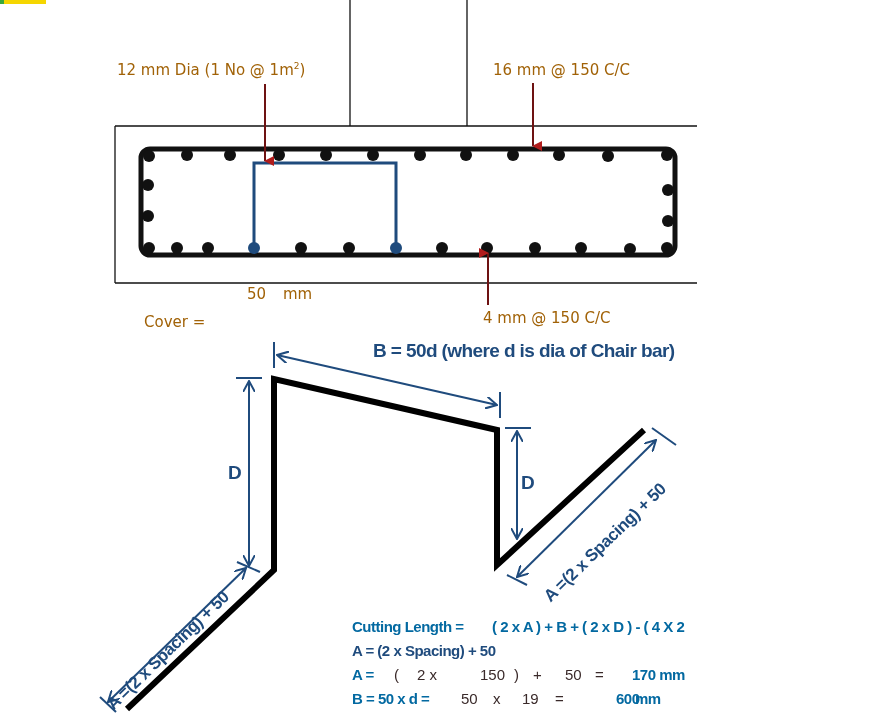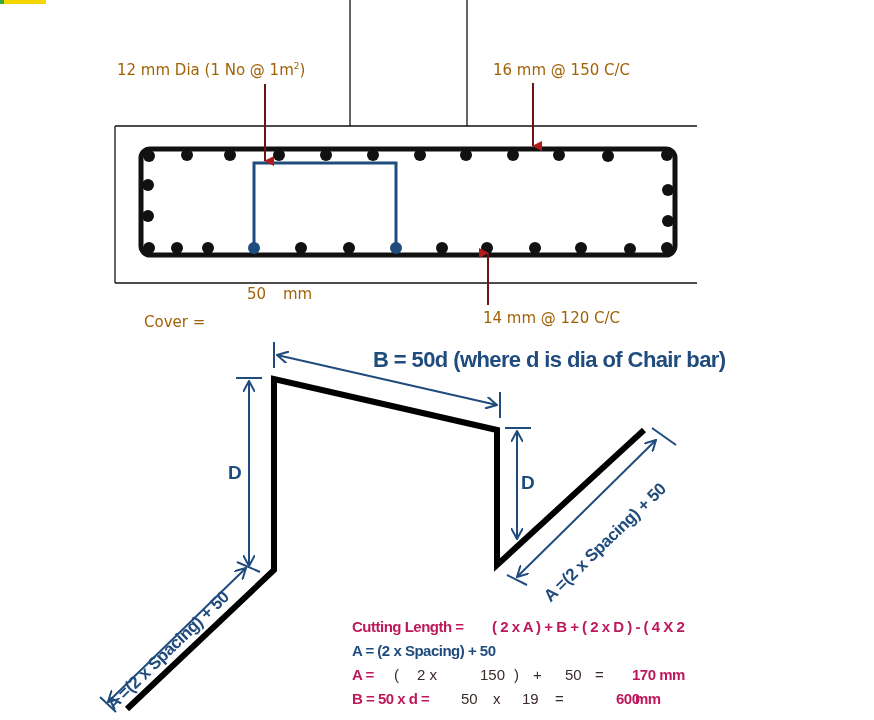--- a/index.html
+++ b/index.html
@@ -1,21 +1,21 @@
 <!DOCTYPE html>
 <html><head>
 <meta charset="utf-8">
 <style>
   html, body { margin: 0; padding: 0; background: #ffffff; }
   body { width: 874px; height: 720px; position: relative; overflow: hidden; font-family: "Liberation Sans", sans-serif; }
   .abs { position: absolute; white-space: nowrap; }
   .label-red { color: #a16207; font-family: "DejaVu Sans", sans-serif; font-size: 15px; }
   .label-blue { color: #1f4b7d; font-family: "Liberation Sans", sans-serif; font-weight: bold; }
   .calc { font-family: "Liberation Sans", sans-serif; font-size: 15px; }
-  .calc-red { color: #be185d; font-weight: bold; letter-spacing: -0.5px; }
+  .calc-red { color: #0369a1; font-weight: bold; letter-spacing: -0.5px; }
   .calc-blue { color: #1f4b7d; font-weight: bold; letter-spacing: -0.5px; }
   .calc-plain { color: #3a2a2a; font-weight: normal; }
   svg { position: absolute; left: 0; top: 0; }
   .yellow-tab { position: absolute; left: 0; top: 0; width: 46px; height: 4px; background: #f5d600; }
   .yellow-tab::before { content: ""; position: absolute; left: 0; top: 0; width: 4px; height: 4px; background: #3aa83a; }
 </style>
 </head>
 <body>
 
 <div class="yellow-tab"></div>
@@ -126,27 +126,27 @@
     <line x1="507" y1="575" x2="527" y2="585"></line>
   </g>
 </svg>
 
 <div class="abs label-red" style="left:117px; top:61px;">
   <span>12 mm Dia (1 No @ 1m</span><sup style="font-size:9px;">2</sup><span>)</span>
 </div>
 
 <div class="abs label-red" style="left:493px; top:61px;text-align:right;">16 mm @ 150  C/C</div>
 
-<div class="abs label-red" style="left:483px; top:309px;">14   mm @ 120  C/C</div>
+<div class="abs label-red" style="left:483px; top:309px;">4   mm @ 150  C/C</div>
 
 <div class="abs label-red" style="left:144px; top:285px;margin-top:28px;">Cover =</div>
 <div class="abs label-red" style="left:247px; top:285px;">50</div>
 <div class="abs label-red" style="left:283px; top:285px;">mm</div>
 
-<div class="abs label-blue" style="left:373px; top:347px; font-size:22px; letter-spacing:-0.6px;">B = 50d (where d is dia of Chair bar)</div>
+<div class="abs label-blue" style="left:373px; top:340px; font-size:19px; letter-spacing:-0.6px;">B = 50d (where d is dia of Chair bar)</div>
 <div class="abs label-blue" style="left:228px; top:462px; font-size:19px;">D</div>
 <div class="abs label-blue" style="left:521px; top:472px; font-size:19px;">D</div>
 
 <div class="abs label-blue" style="left:78px; top:612px; font-size:17px; letter-spacing:-0.4px; transform: rotate(-44deg); transform-origin: left top; left:103px; top:700px;">A =(2 x Spacing) + 50</div>
 <div class="abs label-blue" style="font-size:17px; letter-spacing:-0.4px; transform: rotate(-44deg); transform-origin: left top; left:540px; top:592px;">A =(2 x Spacing) + 50</div>
 
 <div class="abs calc calc-red" style="left:352px; top:618px;">Cutting Length =</div>
 <div class="abs calc calc-red" style="left:492px; top:618px;">( 2 x A ) + B + ( 2 x D ) - ( 4 X 2</div>
 
 <div class="abs calc calc-blue" style="left:352px; top:642px;">A = (2 x Spacing) + 50</div>

